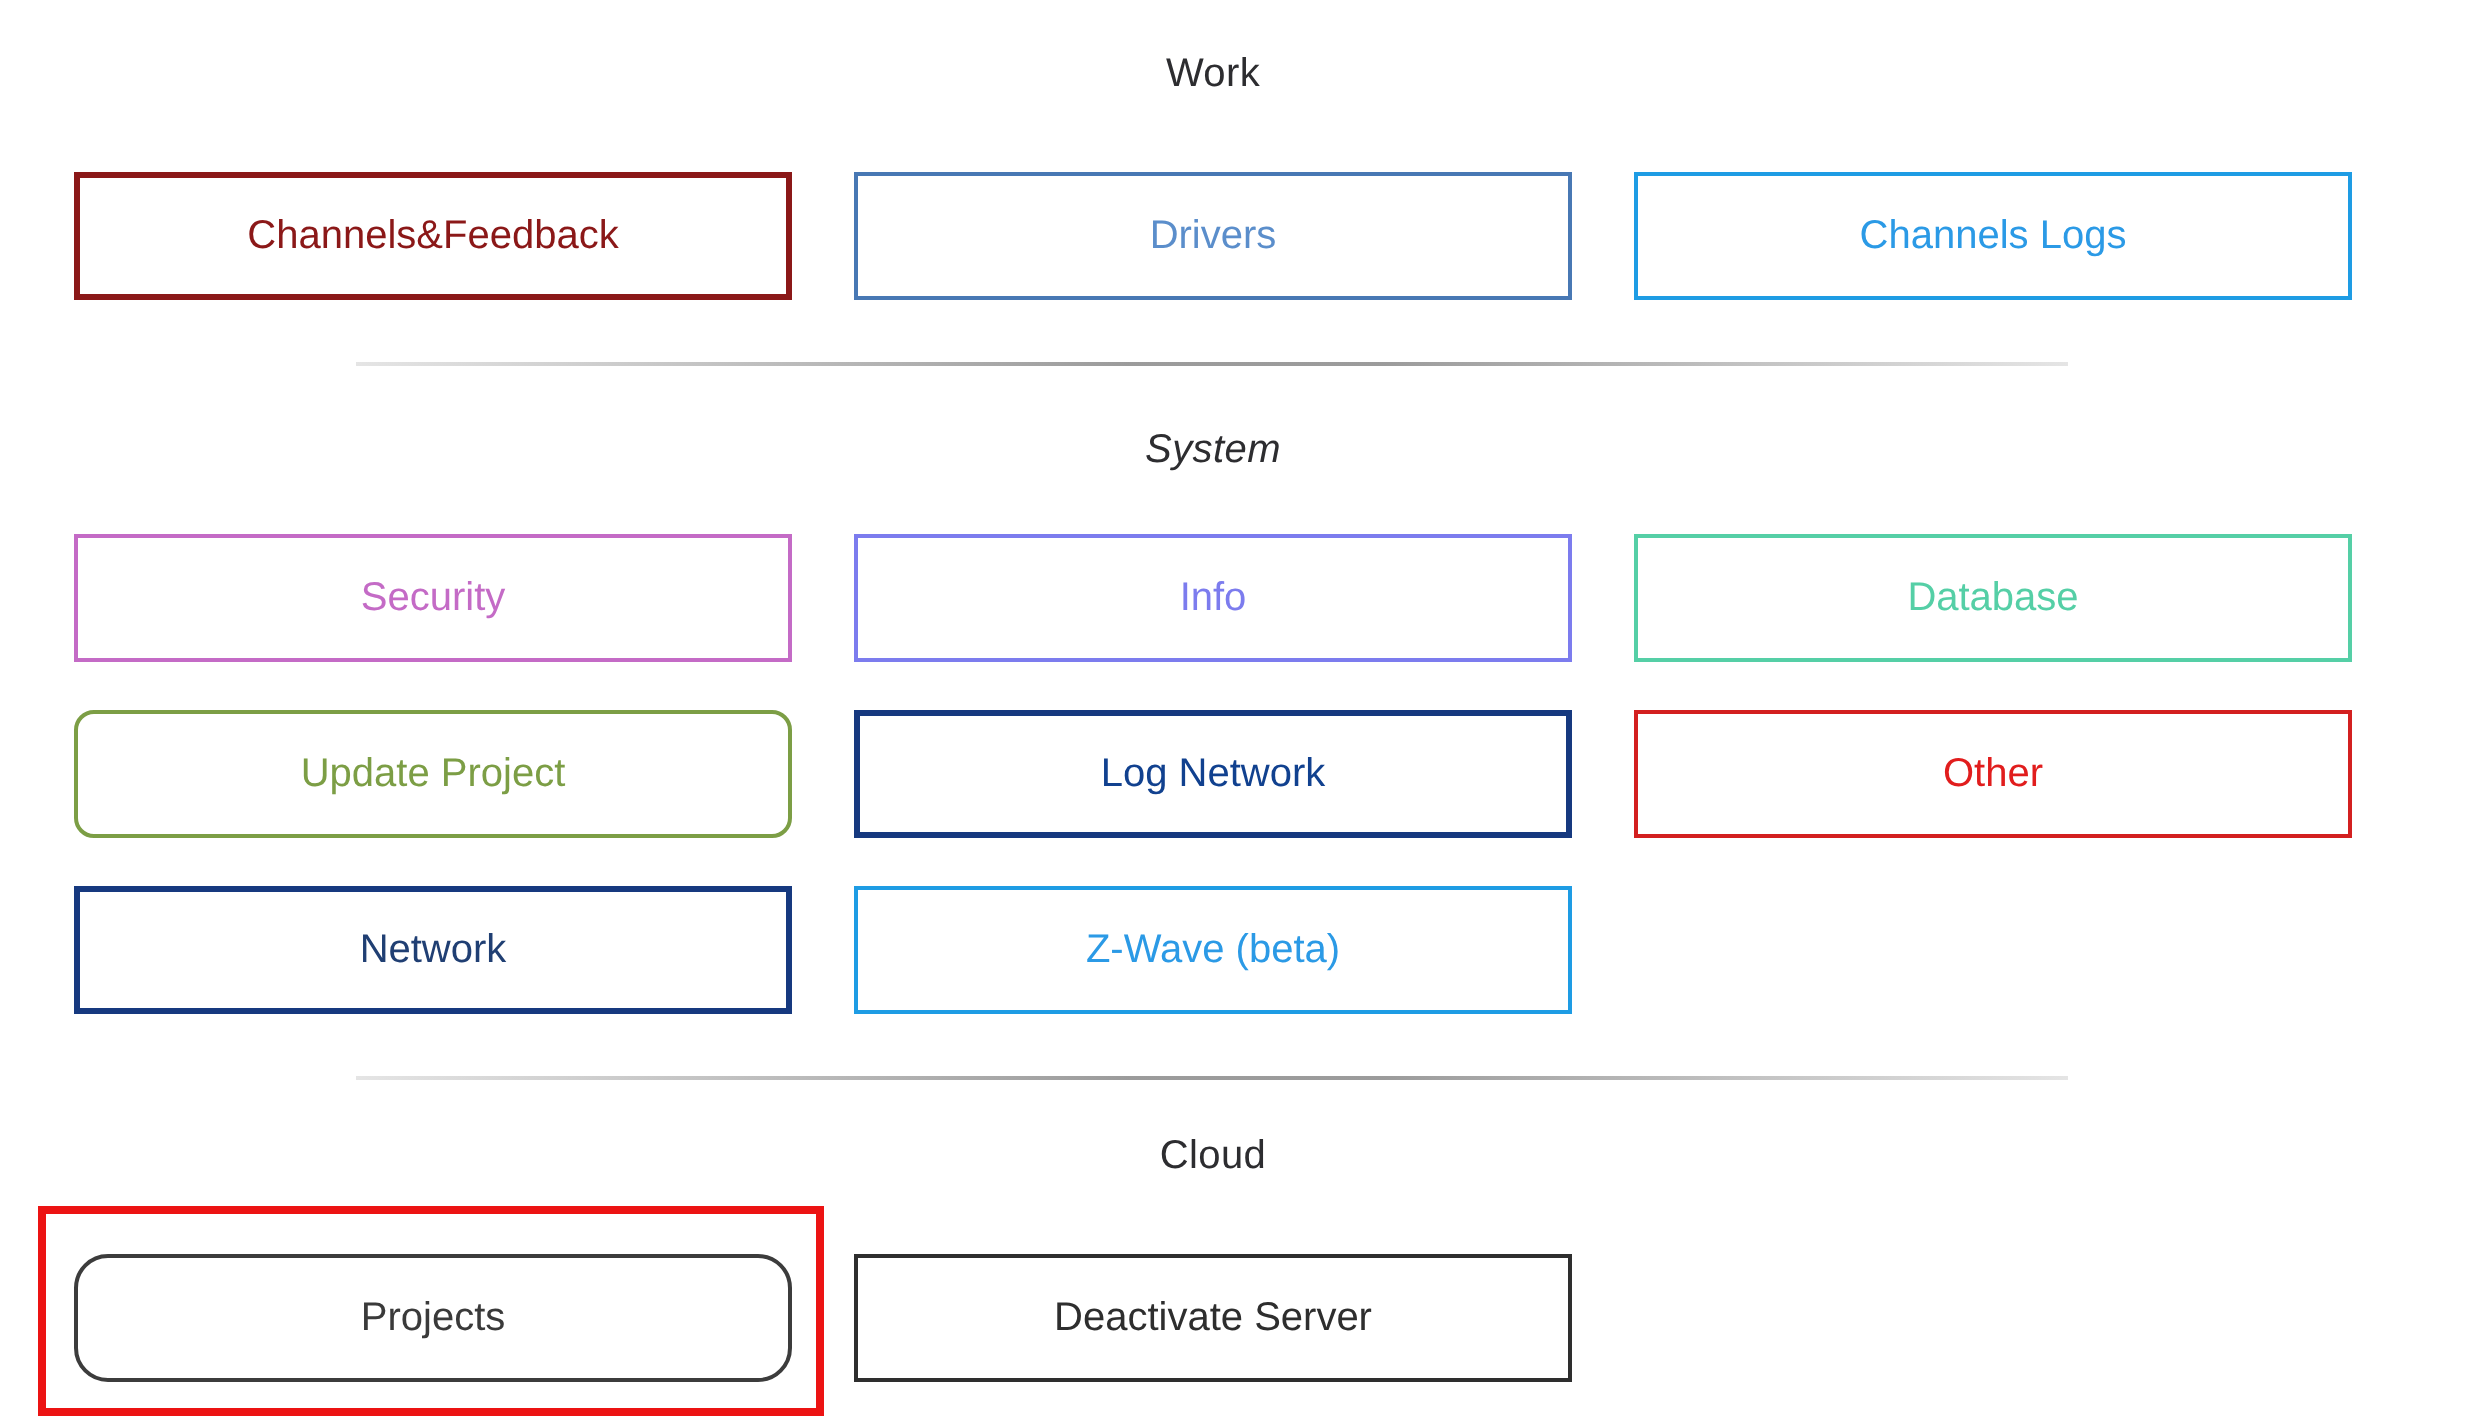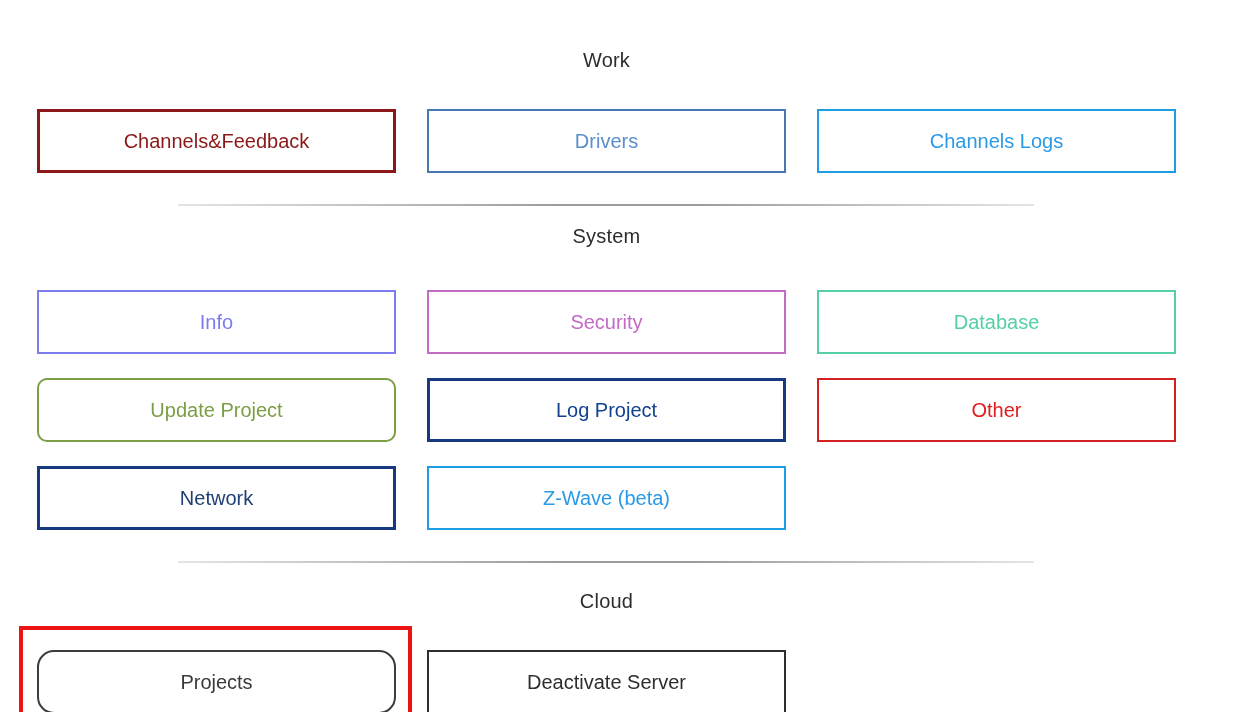--- a/index.html
+++ b/index.html
@@ -2,21 +2,21 @@
 <html><head>
 <meta charset="utf-8">
 <style>
   * { margin: 0; padding: 0; box-sizing: border-box; }
   html, body {
     width: 1244px; height: 712px;
     background: #ffffff;
     font-family: "Liberation Sans", sans-serif;
     overflow: hidden;
   }
-  .stage { position: relative; width: 1244px; height: 600px; background:#fff;margin-top:23px; }
+  .stage { position: relative; width: 1244px; height: 600px; background:#fff; }
 
   .section-heading {
     position: absolute;
     left: 37px; width: 1139px;
     text-align: center;
     font-size: 20px;
     color: #2d2d30;
     letter-spacing: 0.2px;
   }
 
@@ -52,21 +52,21 @@
     left: 19px; top: 603px;
     width: 393px; height: 105px;
     border: 4px solid #ec1313;
     pointer-events: none;
   }
 
   
   #heading-work   { top: 26px; }
   #row-work       { top: 86px; }
   #divider-1      { top: 181px; }
-  #heading-system { top: 202px; }
+  #heading-system { top: 214px; font-style: italic; }
   #row-system-1   { top: 267px; }
   #row-system-2   { top: 355px; }
   #row-system-3   { top: 443px; }
   #divider-2      { top: 538px; }
   #heading-cloud  { top: 567px; }
   #row-cloud      { top: 627px; }
 </style>
 </head>
 <body>
 
@@ -78,28 +78,28 @@
     <div class="tile-btn" style="border-color: rgb(139, 24, 24); color: rgb(139, 24, 24); border-width: 3px;">Channels&amp;Feedback</div>
     <div class="tile-btn" style="border-color: rgb(72, 120, 180); color: rgb(91, 142, 203); border-width: 2px;">Drivers</div>
     <div class="tile-btn" style="border-color: rgb(30, 156, 228); color: rgb(43, 154, 230); border-width: 2px;">Channels Logs</div>
   </div>
 
   <div id="divider-1" class="divider"></div>
 
   <div id="heading-system" class="section-heading">System</div>
 
   <div id="row-system-1" class="btn-row">
+    <div class="tile-btn" style="border-color: rgb(196, 107, 198); color: rgb(196, 107, 198); border-width: 2px;">Security</div>
     <div class="tile-btn" style="border-color: rgb(124, 124, 238); color: rgb(124, 124, 238); border-width: 2px;">Info</div>
-    <div class="tile-btn" style="border-color: rgb(196, 107, 198); color: rgb(196, 107, 198); border-width: 2px;">Security</div>
     <div class="tile-btn" style="border-color: rgb(85, 207, 166); color: rgb(85, 207, 166); border-width: 2px;">Database</div>
   </div>
 
   <div id="row-system-2" class="btn-row">
     <div class="tile-btn" style="border-color: rgb(124, 158, 69); color: rgb(124, 158, 69); border-width: 2px; border-radius: 10px;">Update Project</div>
-    <div class="tile-btn" style="border-color: rgb(22, 57, 127); color: rgb(17, 65, 143); border-width: 3px;">Log Project</div>
+    <div class="tile-btn" style="border-color: rgb(22, 57, 127); color: rgb(17, 65, 143); border-width: 3px;">Log Network</div>
     <div class="tile-btn" style="border-color: rgb(211, 32, 32); color: rgb(225, 29, 29); border-width: 2px;">Other</div>
   </div>
 
   <div id="row-system-3" class="btn-row">
     <div class="tile-btn" style="border-color: rgb(22, 57, 127); color: rgb(32, 63, 115); border-width: 3px; text-align: right;">Network</div>
     <div class="tile-btn" style="border-color: rgb(30, 156, 228); color: rgb(43, 154, 230); border-width: 2px;">Z-Wave (beta)</div>
   </div>
 
   <div id="divider-2" class="divider"></div>
 

